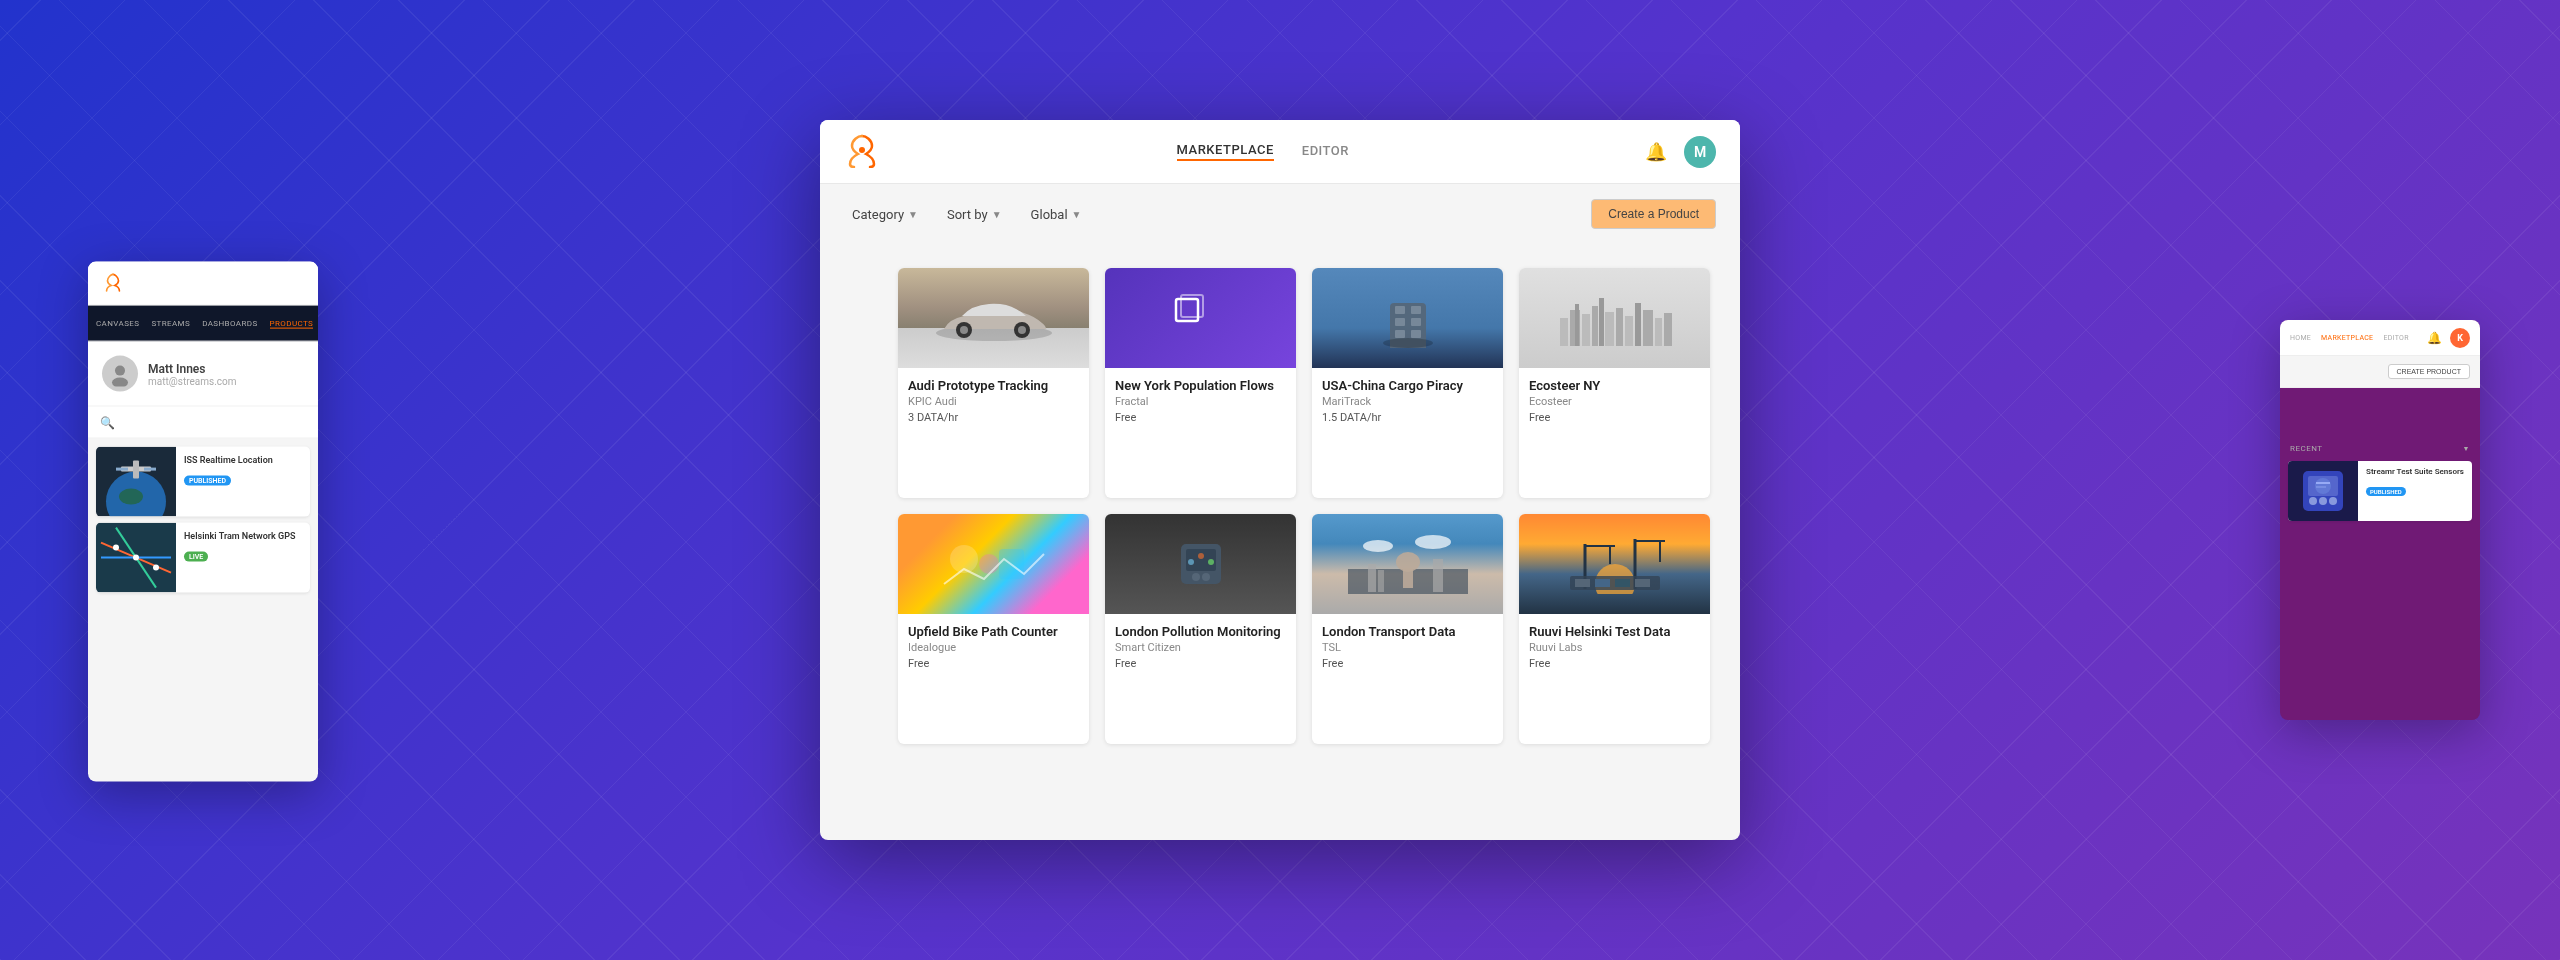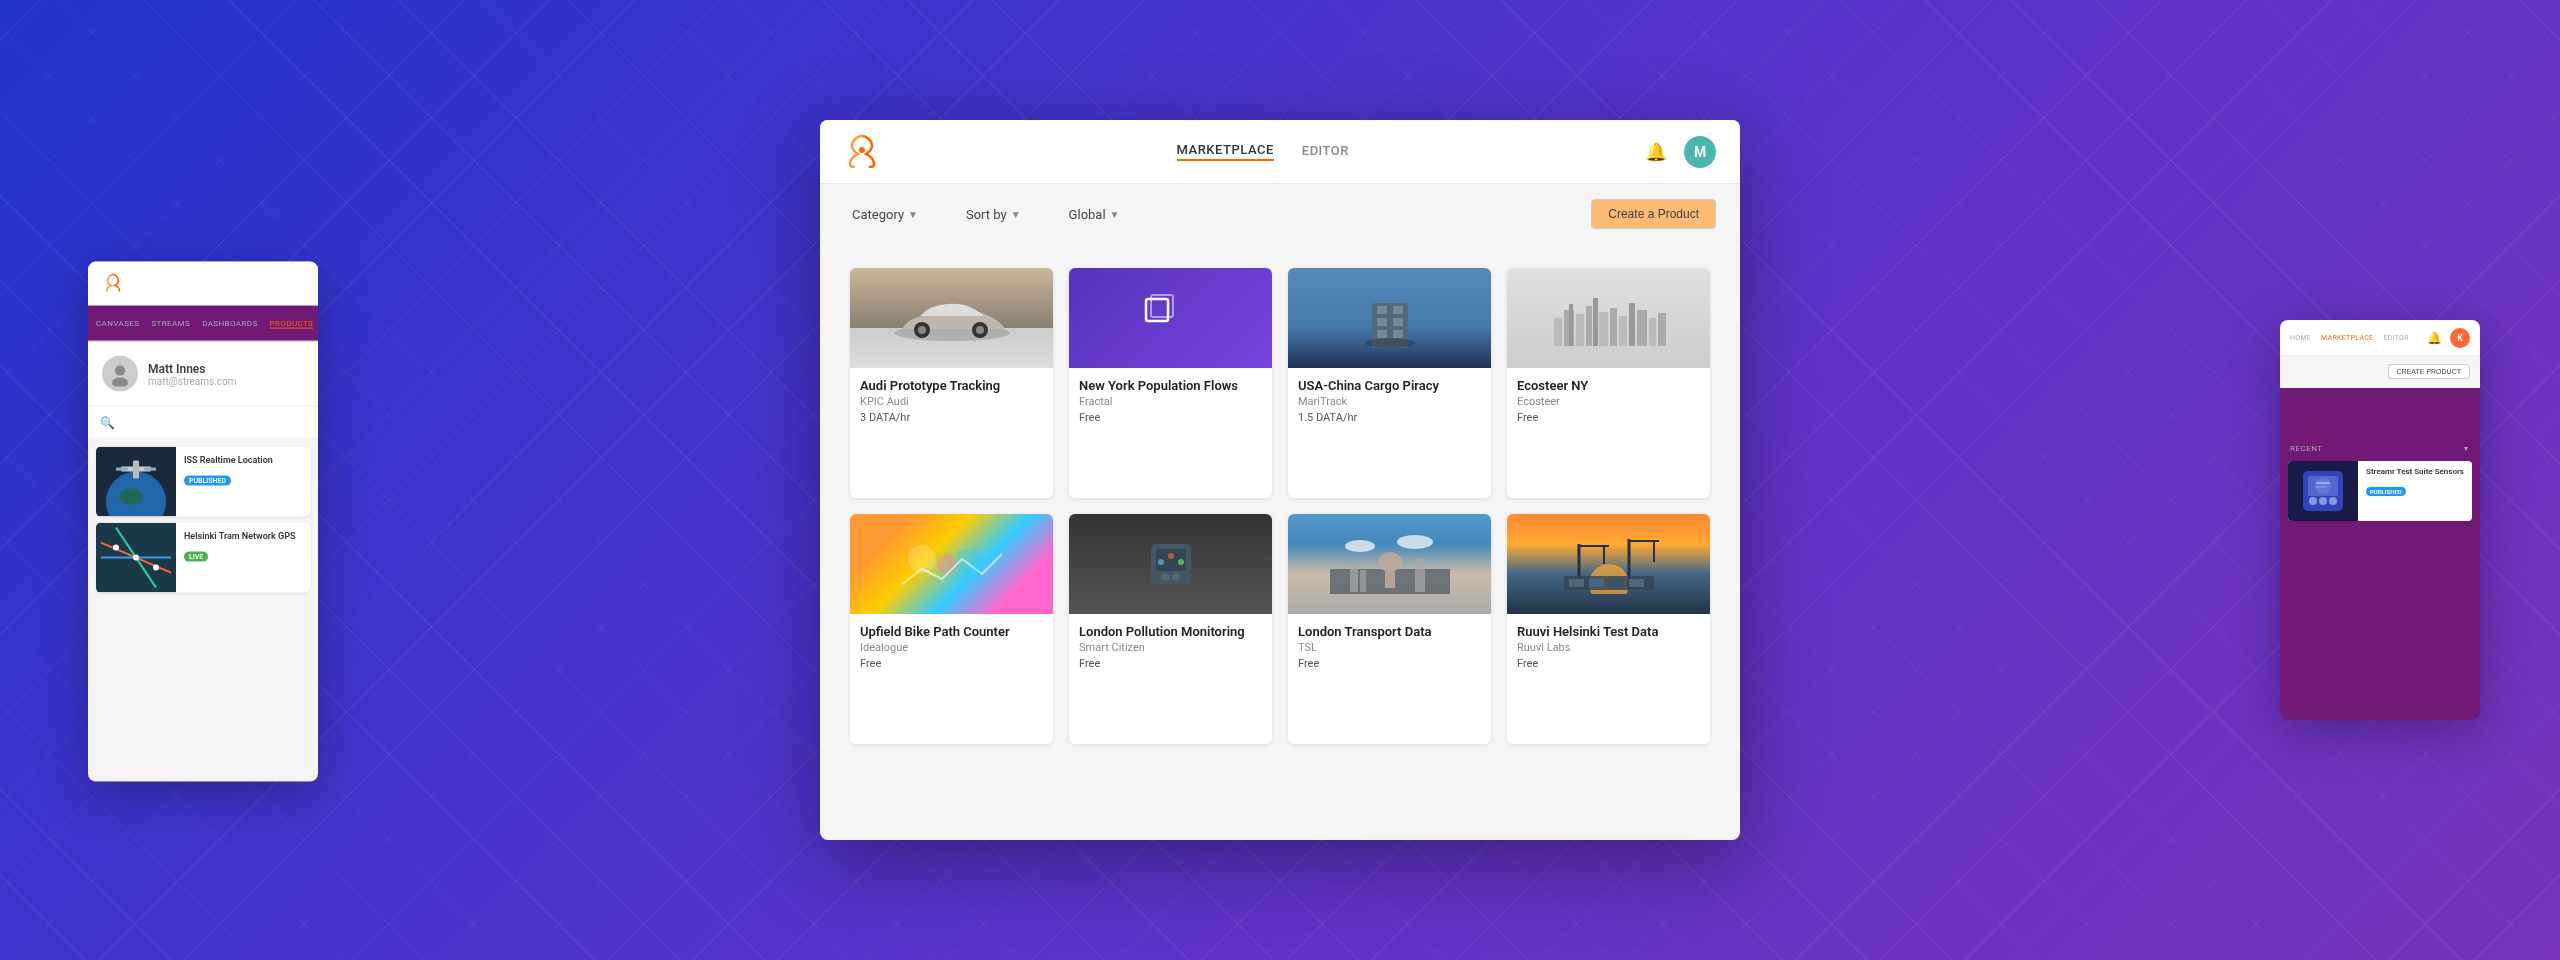--- a/index.html
+++ b/index.html
@@ -124,21 +124,21 @@
       background: #f5f5f5;
       height: 60px;
       display: flex;
       align-items: center;
       padding: 0 24px;
       gap: 16px;
       justify-content: space-between;
     }
     .filter-left {
       display: flex;
-      gap: 32px;
+      gap: 13px;
       align-items: center;
     }
     .filter-btn {
       font-size: 13px;
       color: #444;
       cursor: pointer;
       display: flex;
       align-items: center;
       gap: 4px;
       padding: 6px 8px;
@@ -156,20 +156,21 @@
     }
 
     
     .cards-grid {
       display: grid;
       grid-template-columns: repeat(4, 1fr);
       gap: 0;
       padding: 16px 22px;
       overflow-y: auto;
       height: calc(720px - 64px - 72px - 60px);
+      margin-left: 48px;
     }
     .card {
       background: white;
       border-radius: 6px;
       margin: 8px;
       overflow: hidden;
       box-shadow: 0 1px 4px rgba(0,0,0,0.1);
       cursor: pointer;
       transition: box-shadow 0.2s;
     }
@@ -233,21 +234,21 @@
       align-items: center;
       padding: 0 14px;
       border-bottom: 1px solid #eee;
       gap: 8px;
     }
     .left-logo {
       width: 22px;
       height: 22px;
     }
     .left-nav {
-      background: #701a75;
+      background: #0f172a;
       height: 36px;
       display: flex;
       align-items: center;
       padding: 0 8px;
       border-bottom: 1px solid #eee;
       gap: 12px;
     }
     .left-nav-item {
       font-size: 8px;
       color: #aaa;

